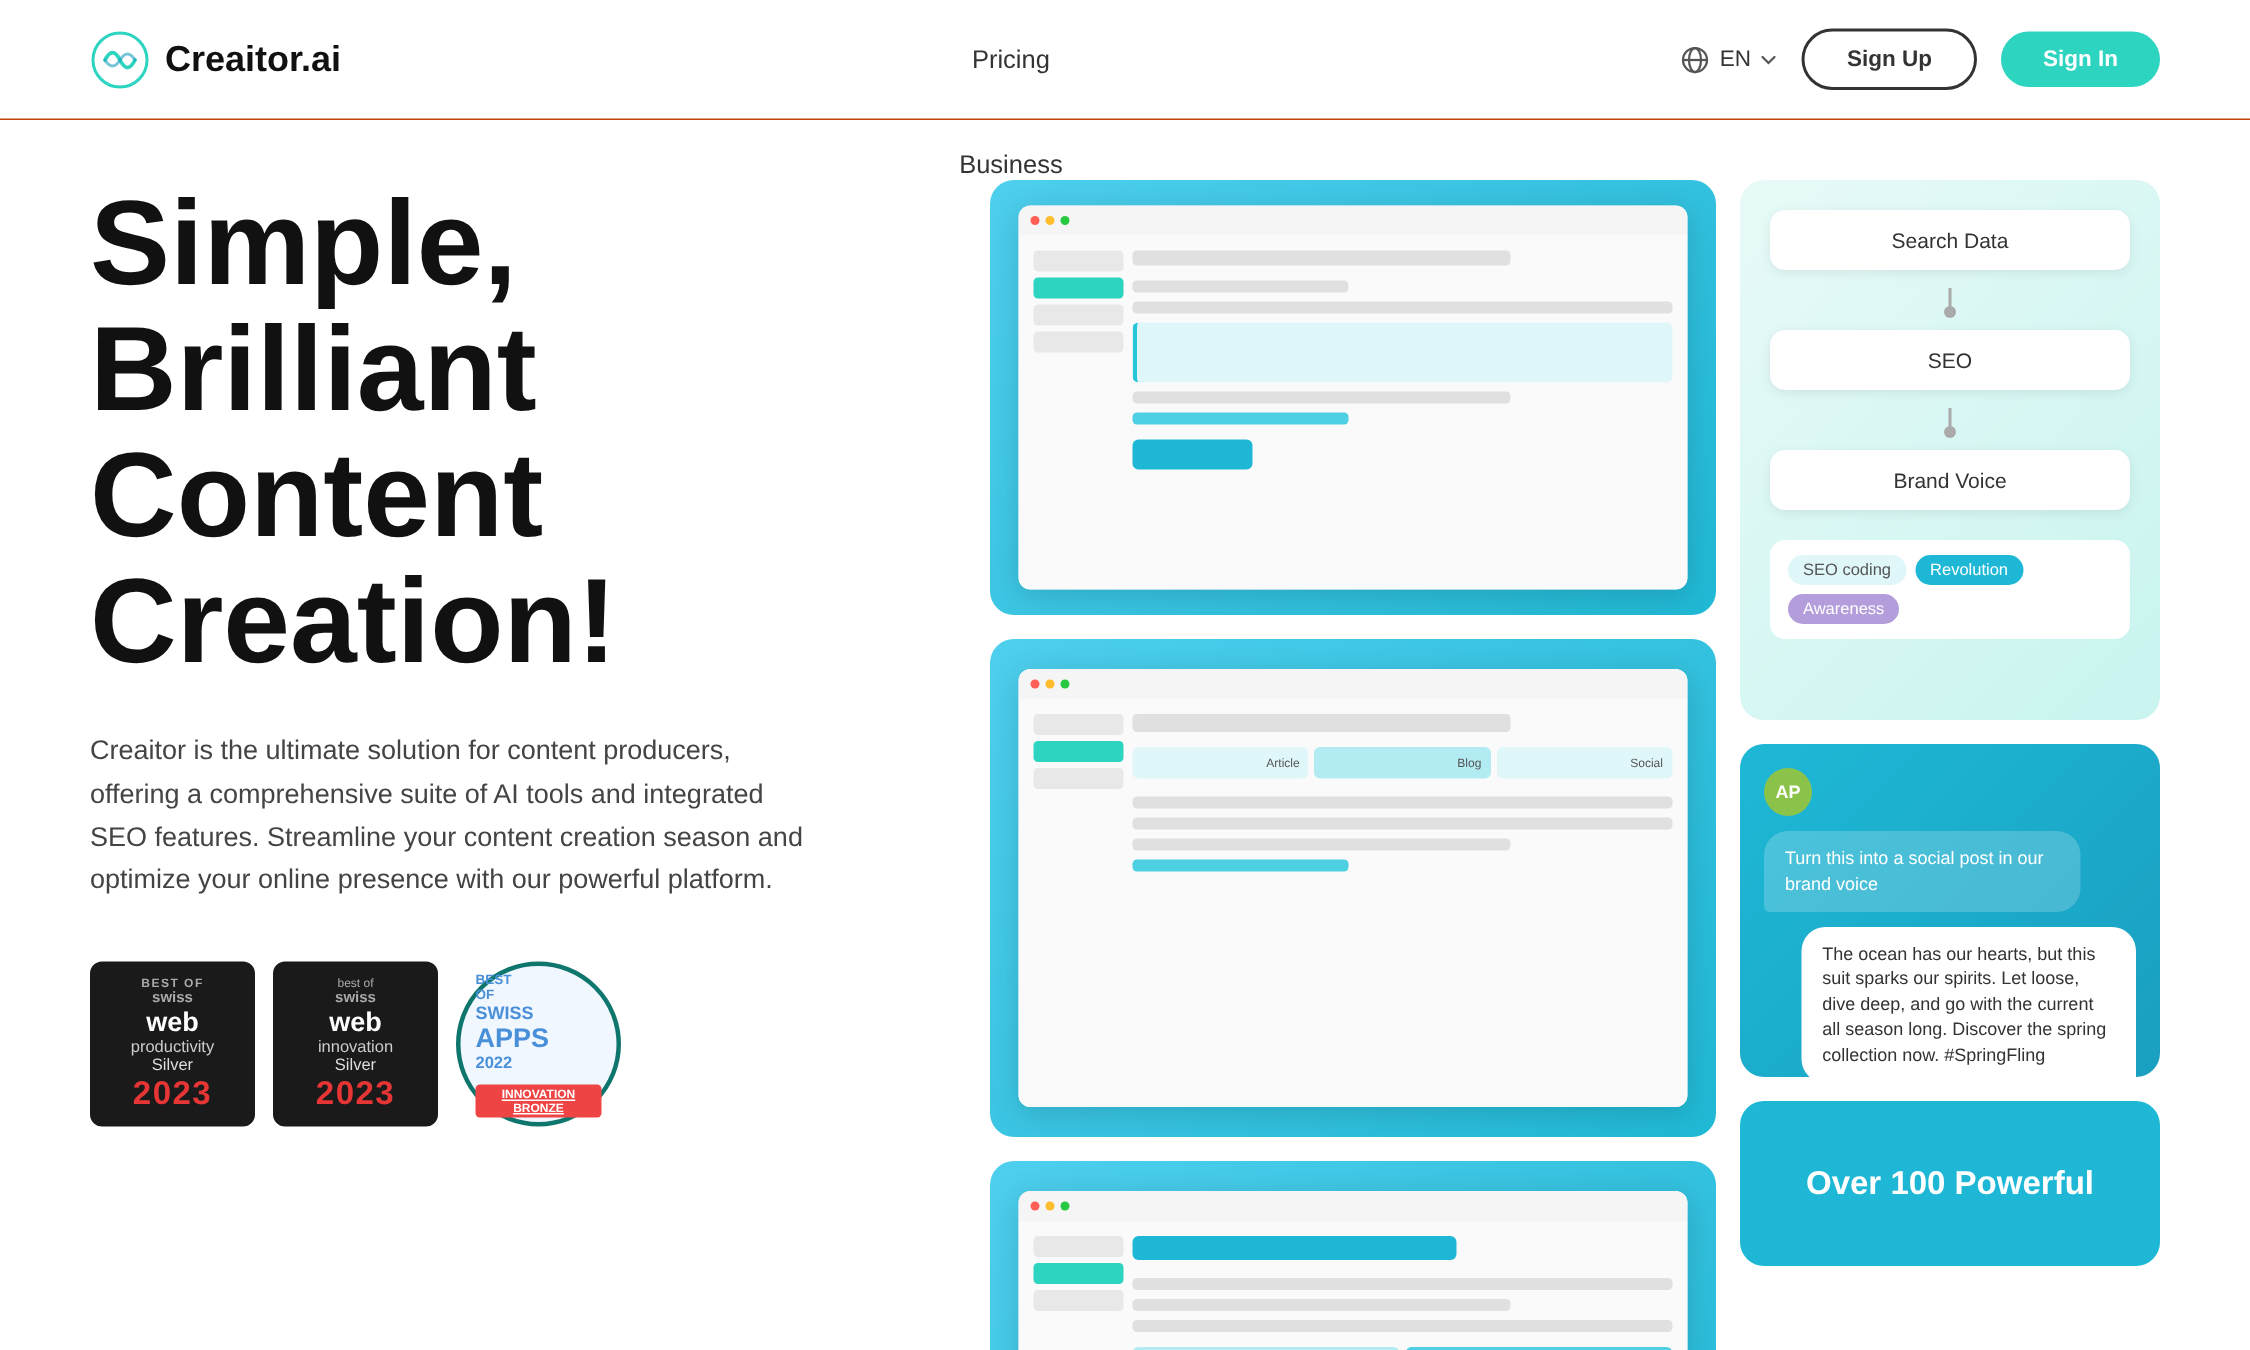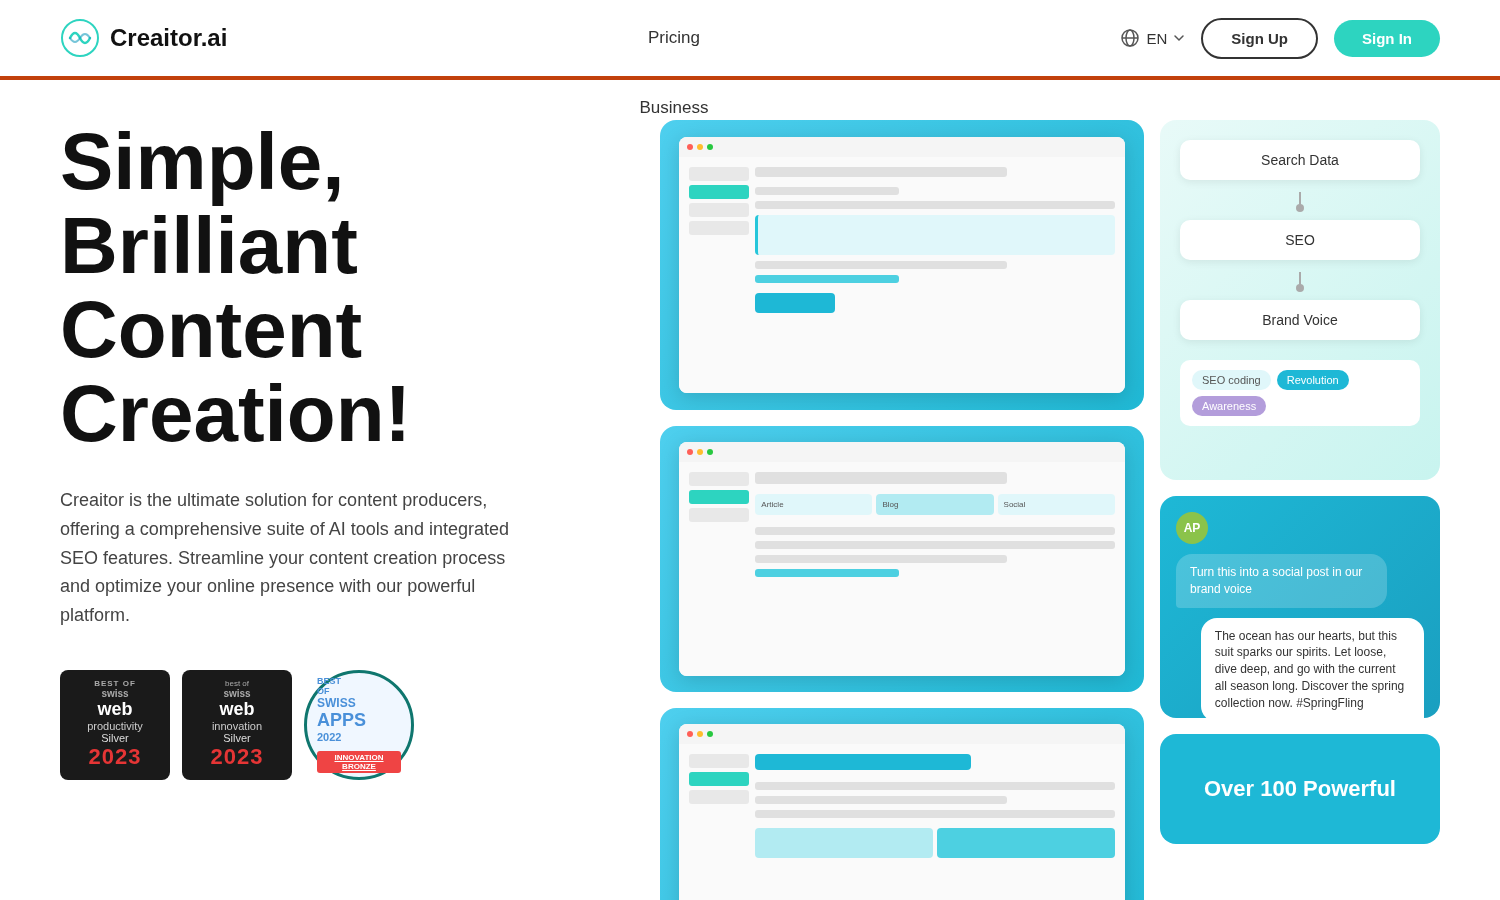--- a/index.html
+++ b/index.html
@@ -11,21 +11,21 @@
       overflow-x: hidden;
     }
 
     
     .navbar {
       display: flex;
       align-items: center;
       justify-content: space-between;
       padding: 0 60px;
       height: 80px;
-      border-bottom: 4px solid #c2410c;
+      border-bottom: 1px solid #c2410c;
       position: sticky;
       top: 0;
       background: #fff;
       z-index: 100;
     }
     .logo {
       display: flex;
       align-items: center;
       gap: 10px;
       text-decoration: none;
@@ -245,21 +245,22 @@
     .screenshot-card {
       border-radius: 16px;
       overflow: hidden;
       background: linear-gradient(135deg, #4dd9f0 0%, #1eb8d6 100%);
       position: relative;
     }
     .screenshot-card.tall {
       height: 290px;
     }
     .screenshot-card.medium {
-      height: 266px;
+      height: 332px;
+      text-align: right;
     }
 
     
     .mock-ui {
       width: 100%;
       height: 100%;
       background: linear-gradient(135deg, #4ecfee 0%, #20b8d4 100%);
       display: flex;
       align-items: center;
       justify-content: center;
@@ -479,21 +480,21 @@
 
 <div class="main">
 
   <div class="hero-left">
     <h1 class="hero-title">
       <span>Simple,</span><br>
       <span>Brilliant</span><br>
       <span>Content</span><br>
       <span>Creation!</span>
     </h1>
-    <p class="hero-desc">Creaitor is the ultimate solution for content producers, offering a comprehensive suite of AI tools and integrated SEO features. Streamline your content creation process and optimize your online presence with our powerful platform.</p>
+    <p class="hero-desc">Creaitor is the ultimate solution for content producers, offering a comprehensive suite of AI tools and integrated SEO features. Streamline your content creation season and optimize your online presence with our powerful platform.</p>
 
     
     <div class="badges">
 
       <div class="badge">
         <span class="swiss-logo" style="font-size:8px; color:#aaa;">best of</span>
         <span style="font-size:10px; color:#aaa; font-weight:700;">swiss</span>
         <span class="badge-web">web</span>
         <span class="badge-category">productivity</span>
         <span class="badge-silver">Silver</span>

